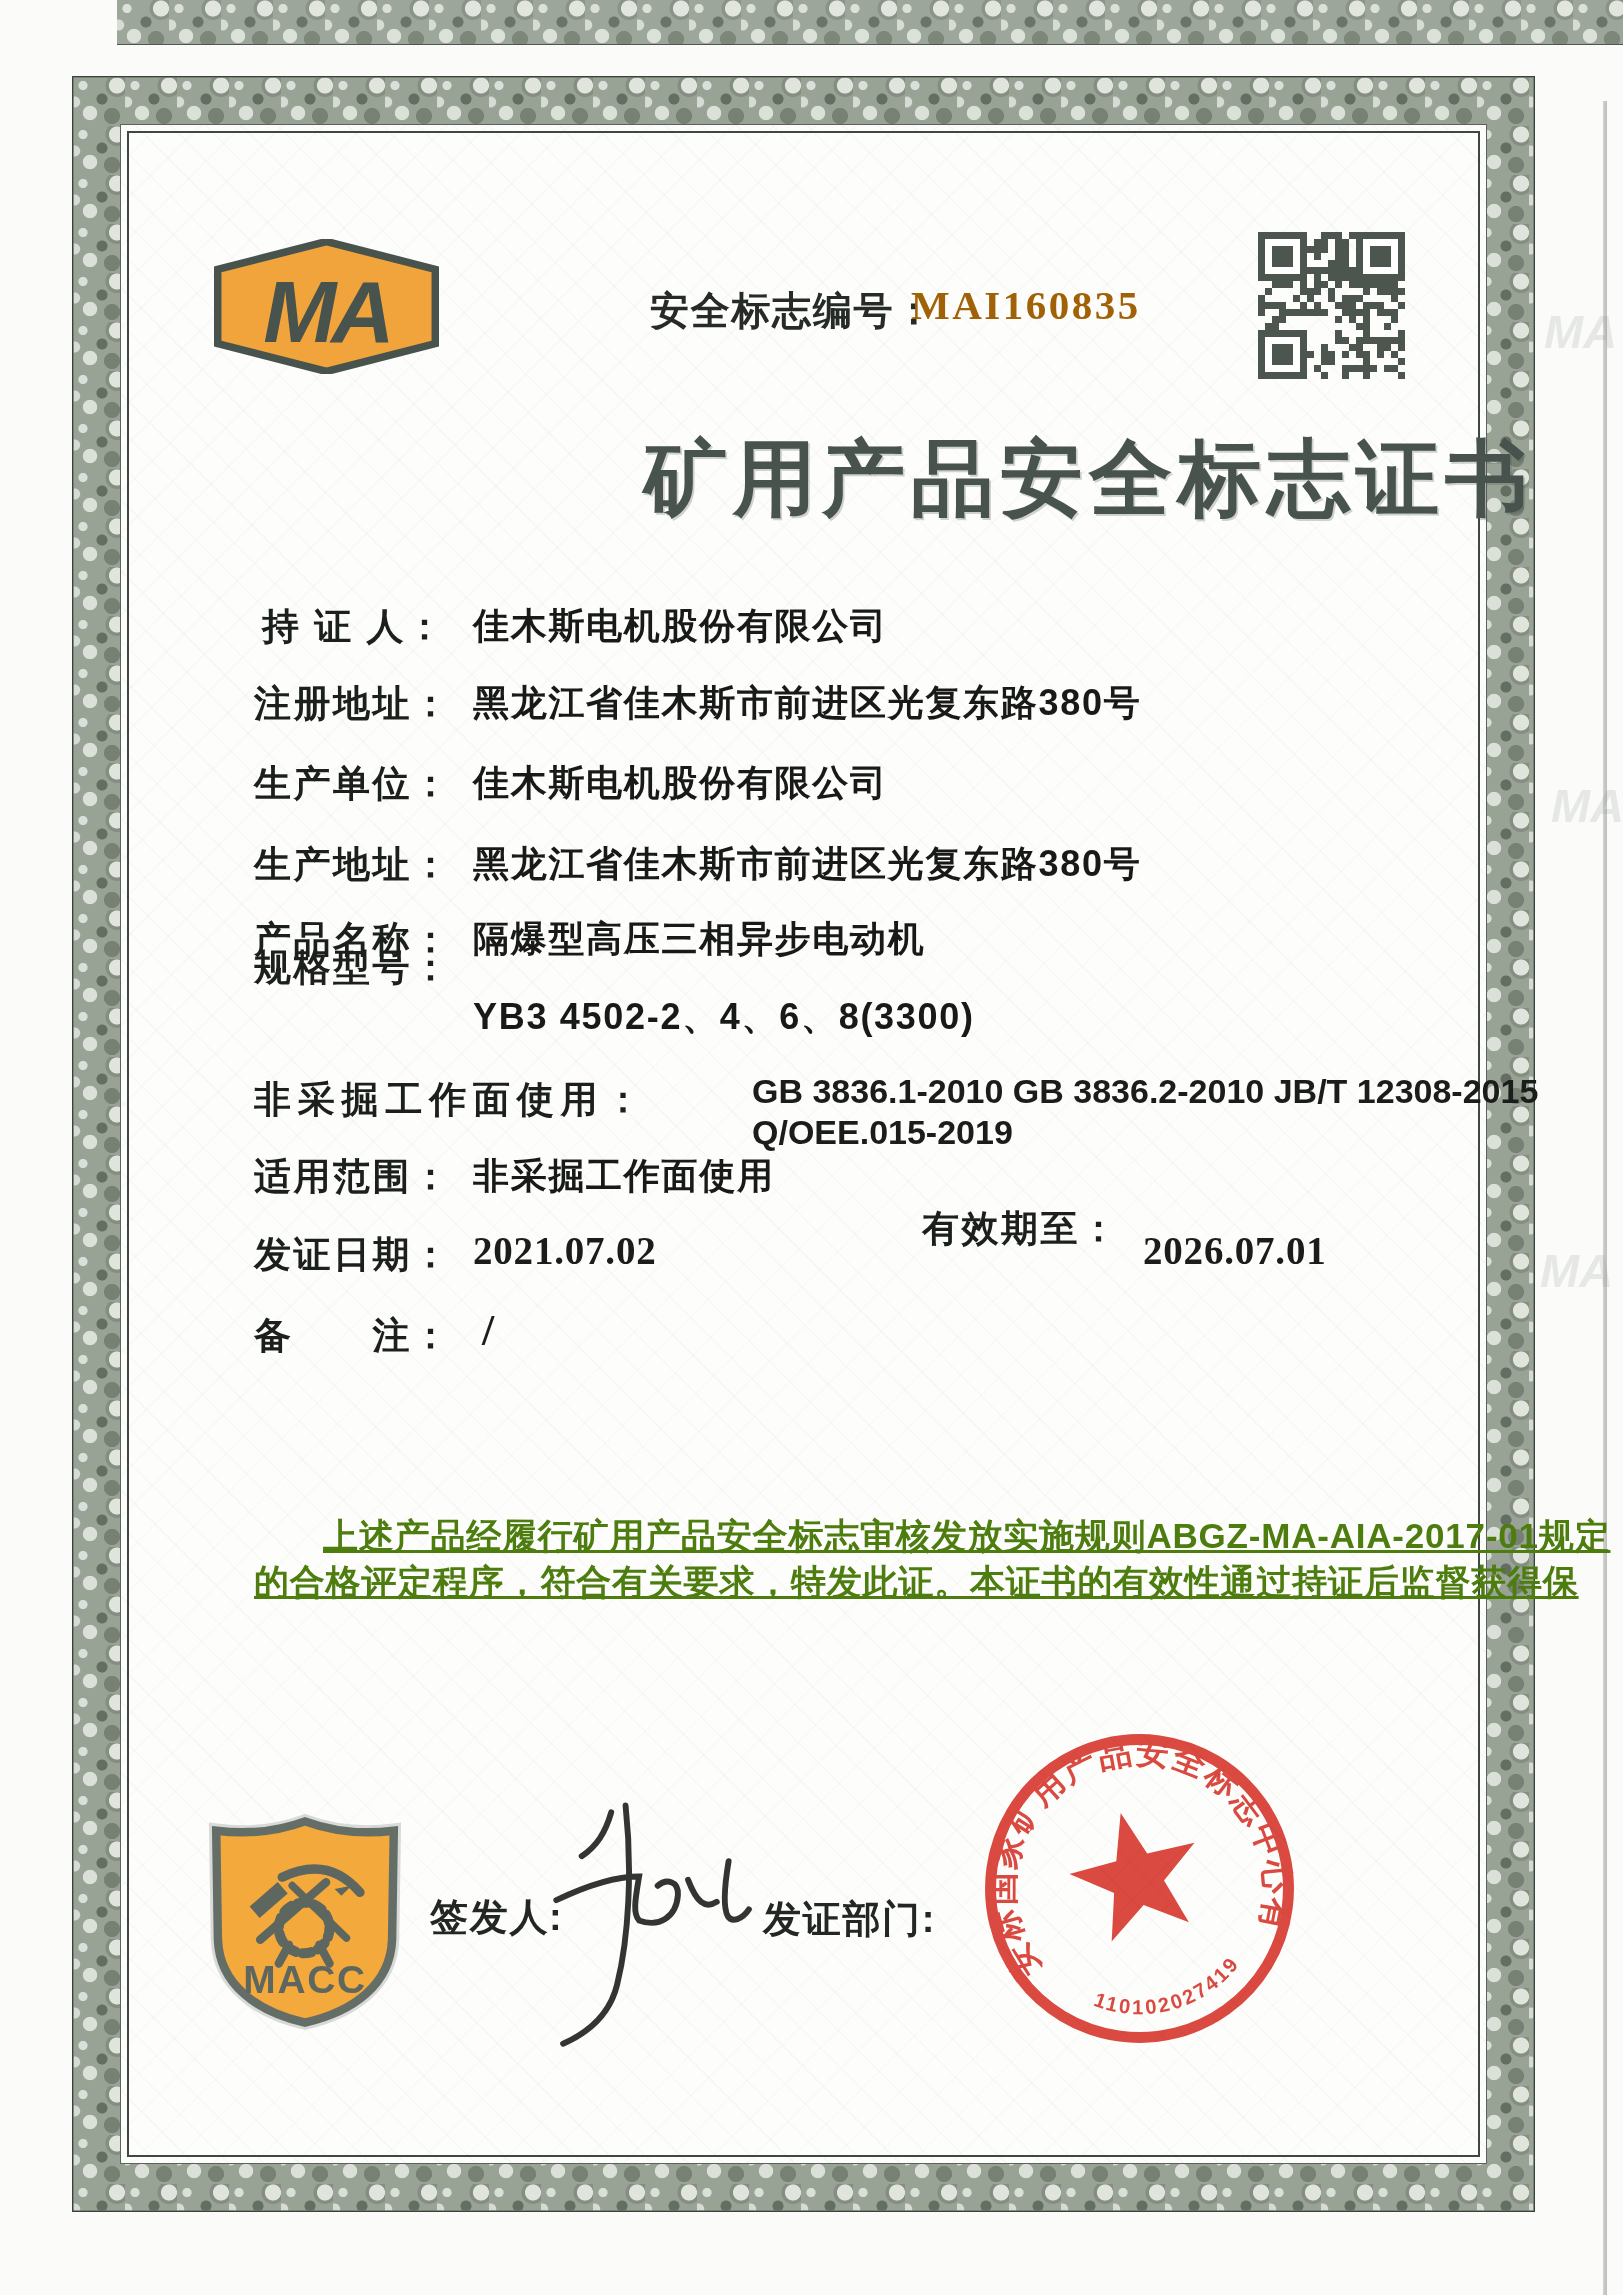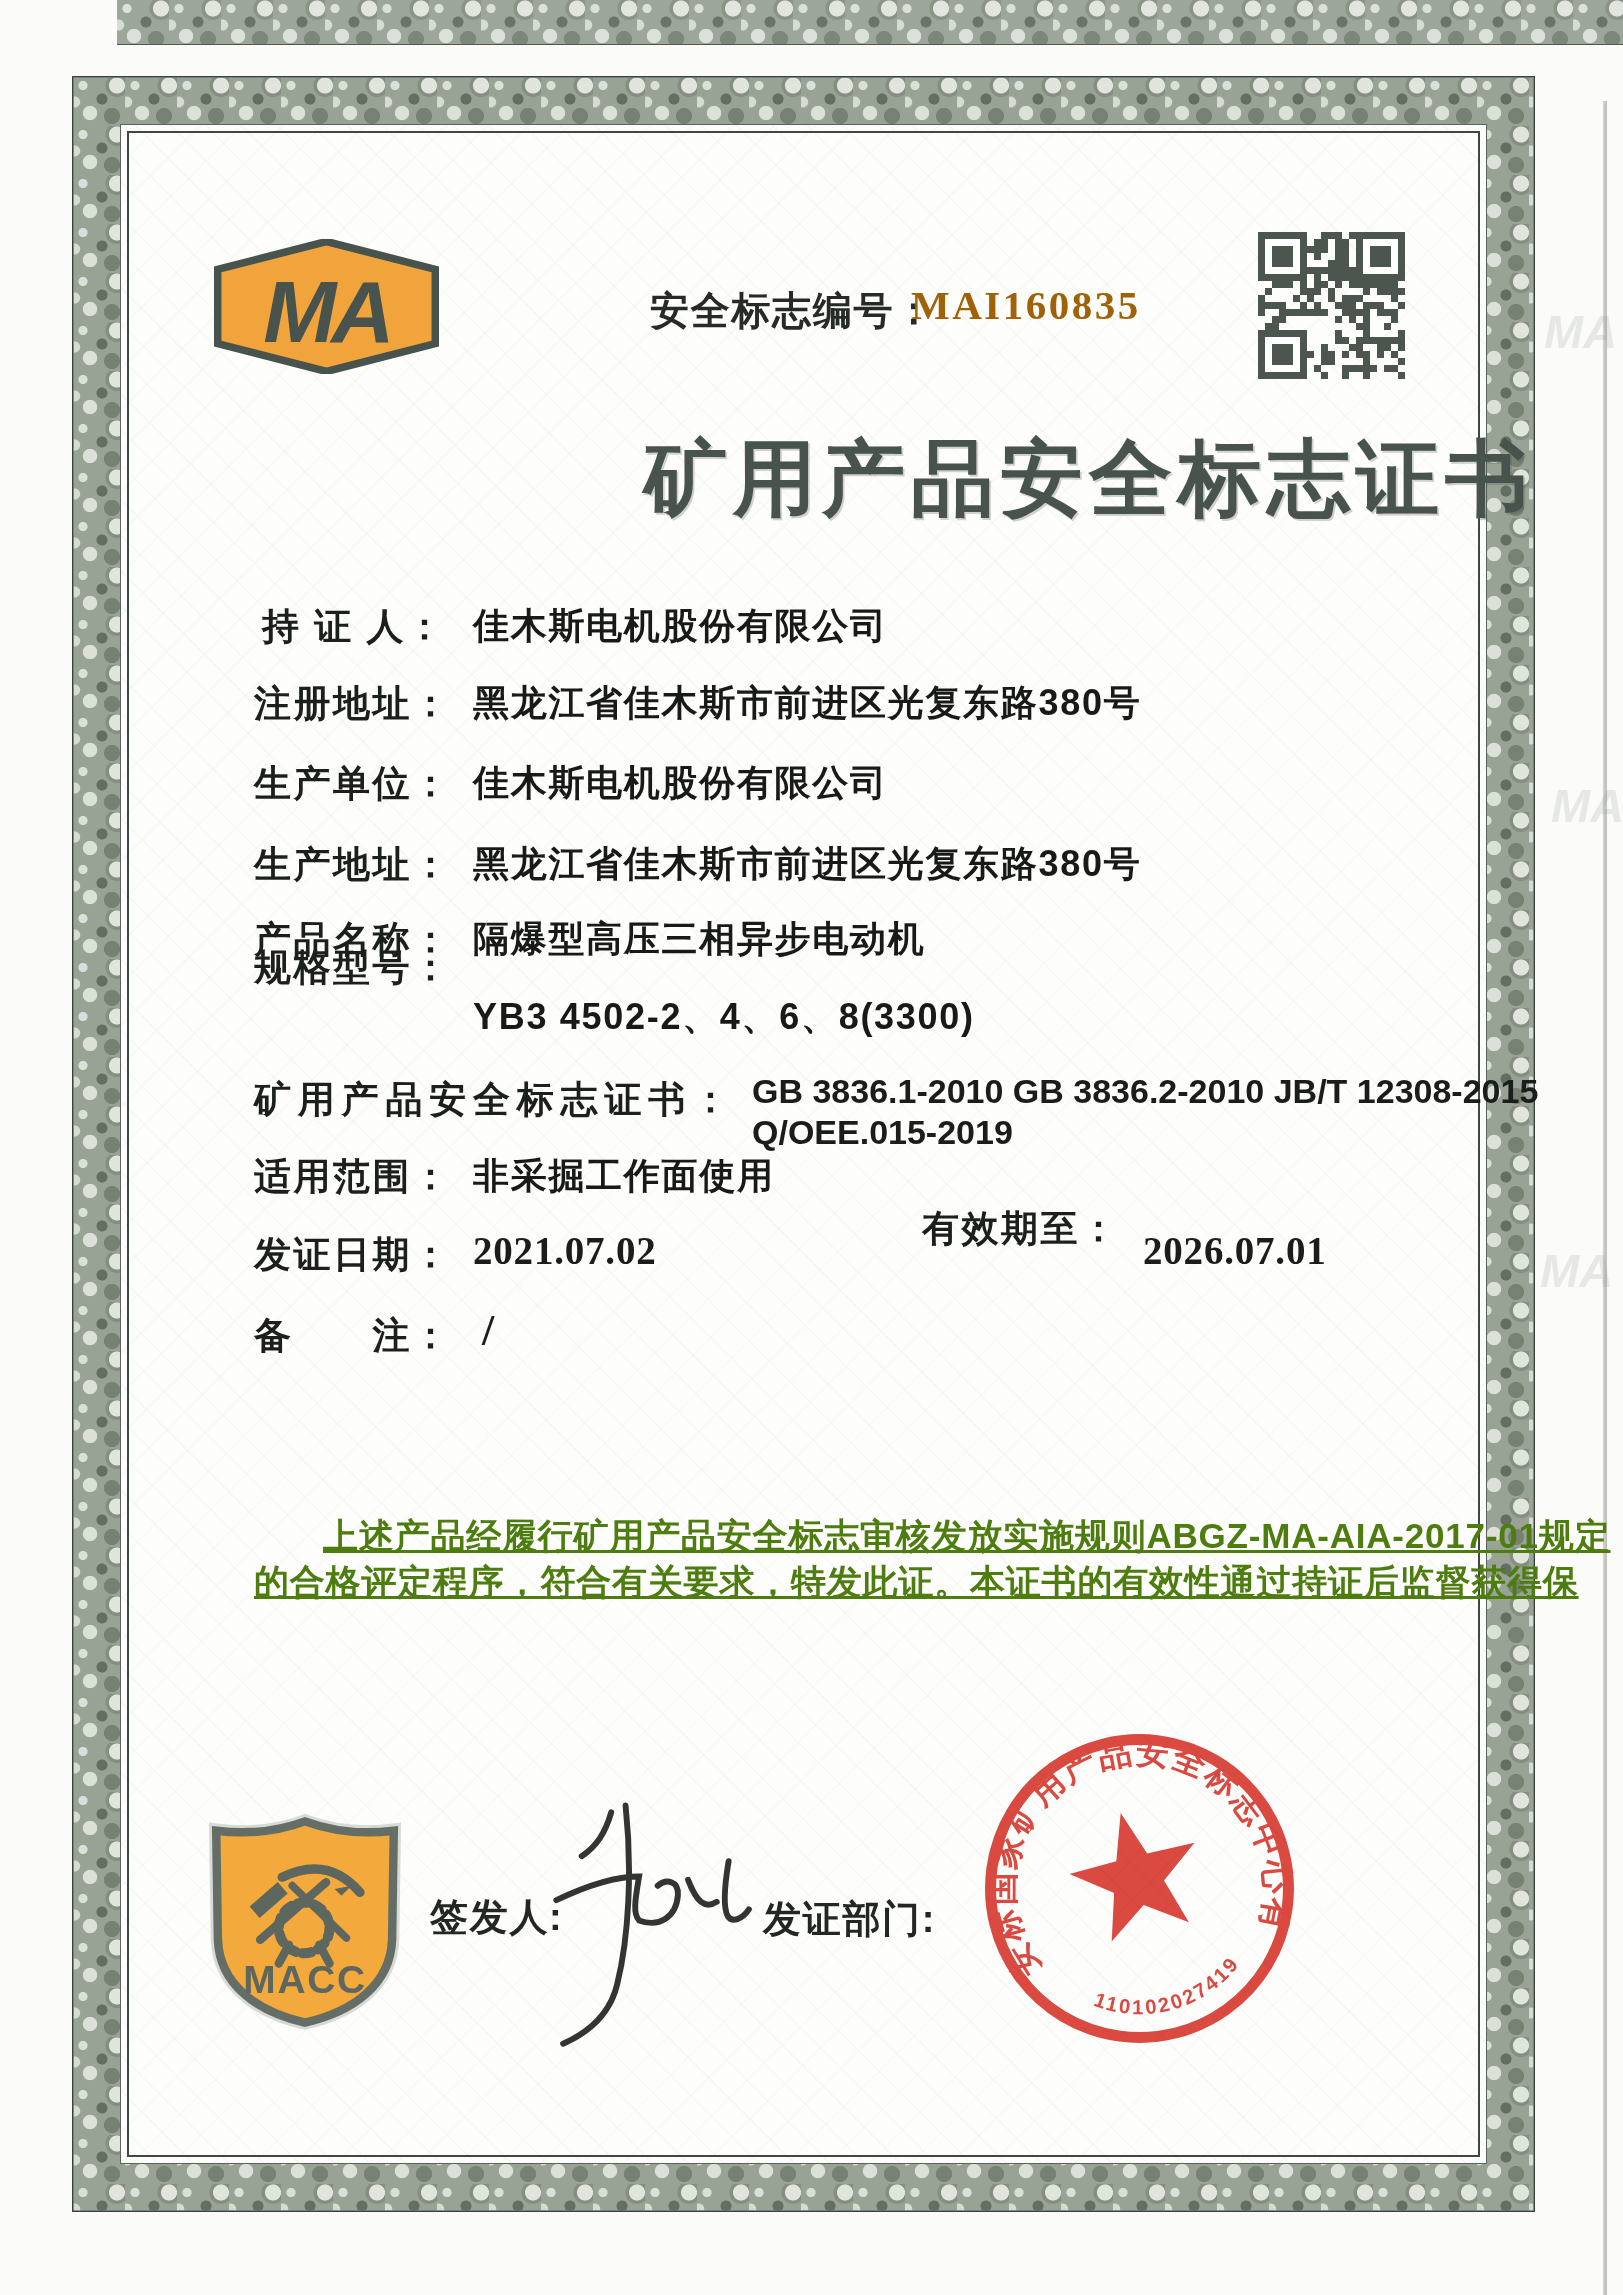--- a/index.html
+++ b/index.html
@@ -248,21 +248,21 @@
 
   <div class="abs f-label" style="left:254px;top:840px;">生产地址：</div>
   <div class="abs f-value" style="left:473px;top:840px;">黑龙江省佳木斯市前进区光复东路380号</div>
 
   <div class="abs f-label" style="left:254px;top:915px;">产品名称：</div>
   <div class="abs f-value" style="left:473px;top:915px;">隔爆型高压三相异步电动机</div>
 
   <div class="abs f-label" style="left:254px;top:943px;">规格型号：</div>
   <div class="abs f-value" style="left:473px;top:993px;">YB3 4502-2、4、6、8(3300)</div>
 
-  <div class="abs f-label" style="left:254px;top:1075px;letter-spacing:6.8px;">矿用产品安全标志证书：</div>
+  <div class="abs f-label" style="left:254px;top:1075px;letter-spacing:6.8px;">非采掘工作面使用：</div>
   <div class="abs f-value-mono" style="left:752px;top:1072px;">GB 3836.1-2010  GB 3836.2-2010 JB/T 12308-2015</div>
   <div class="abs f-value-mono" style="left:752px;top:1113px;">Q/OEE.015-2019</div>
 
   <div class="abs f-label" style="left:254px;top:1152px;">适用范围：</div>
   <div class="abs f-value" style="left:473px;top:1152px;">非采掘工作面使用</div>
 
   <div class="abs f-label" style="left:254px;top:1230px;">发证日期：</div>
   <div class="abs f-value-num" style="left:473px;top:1228px;">2021.07.02</div>
   <div class="abs f-label" style="left:898px;top:1204px;margin-left:24px;">有效期至：</div>
   <div class="abs f-value-num" style="left:1126px;top:1228px;margin-left:17px;">2026.07.01</div>

